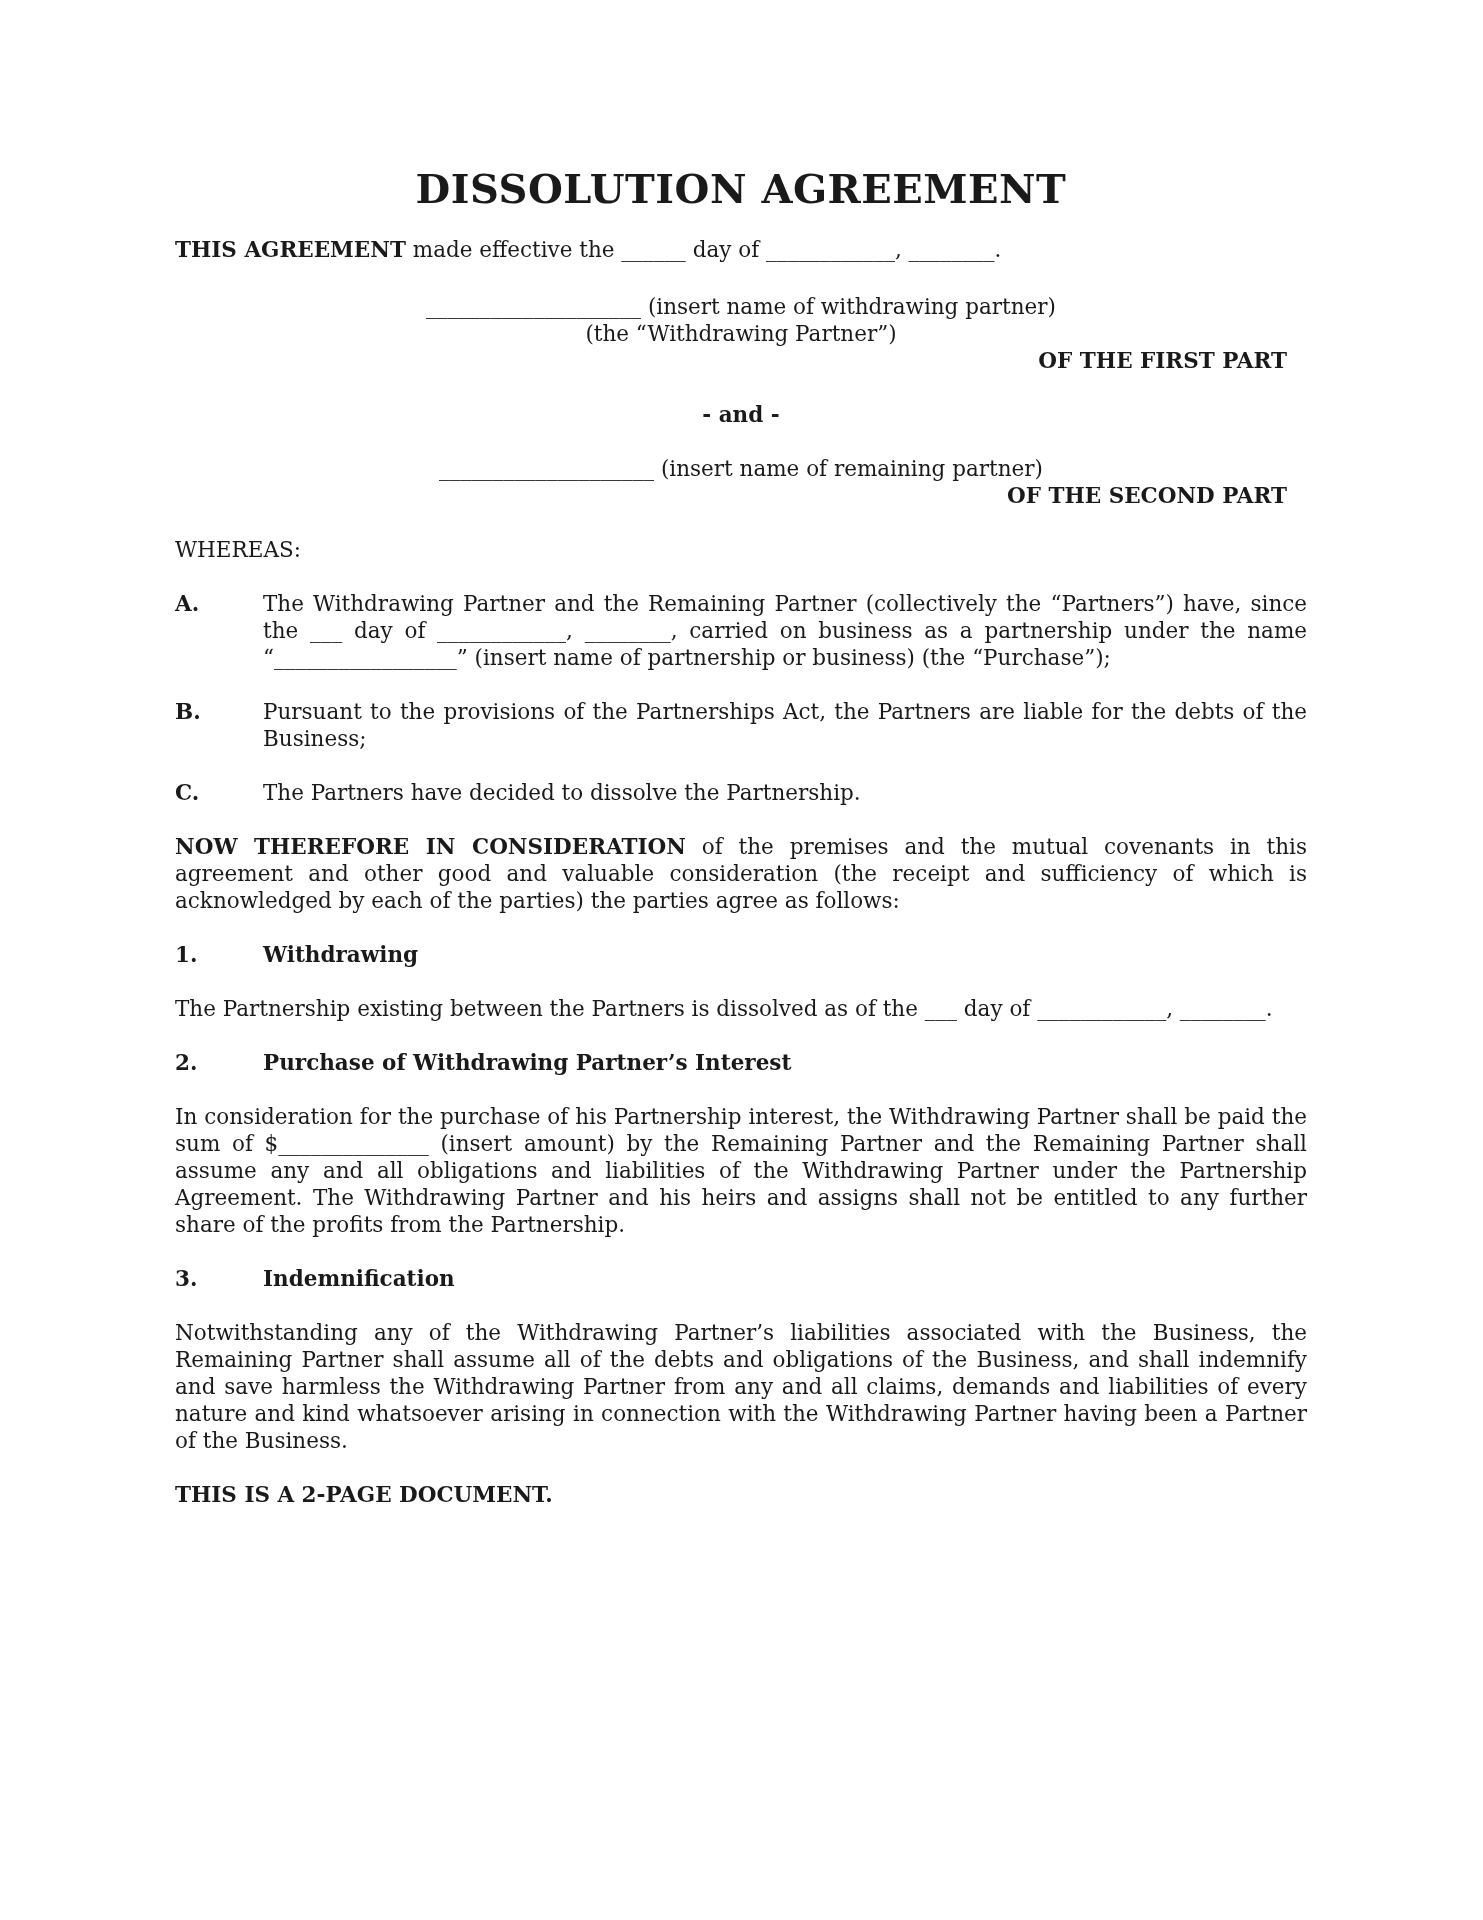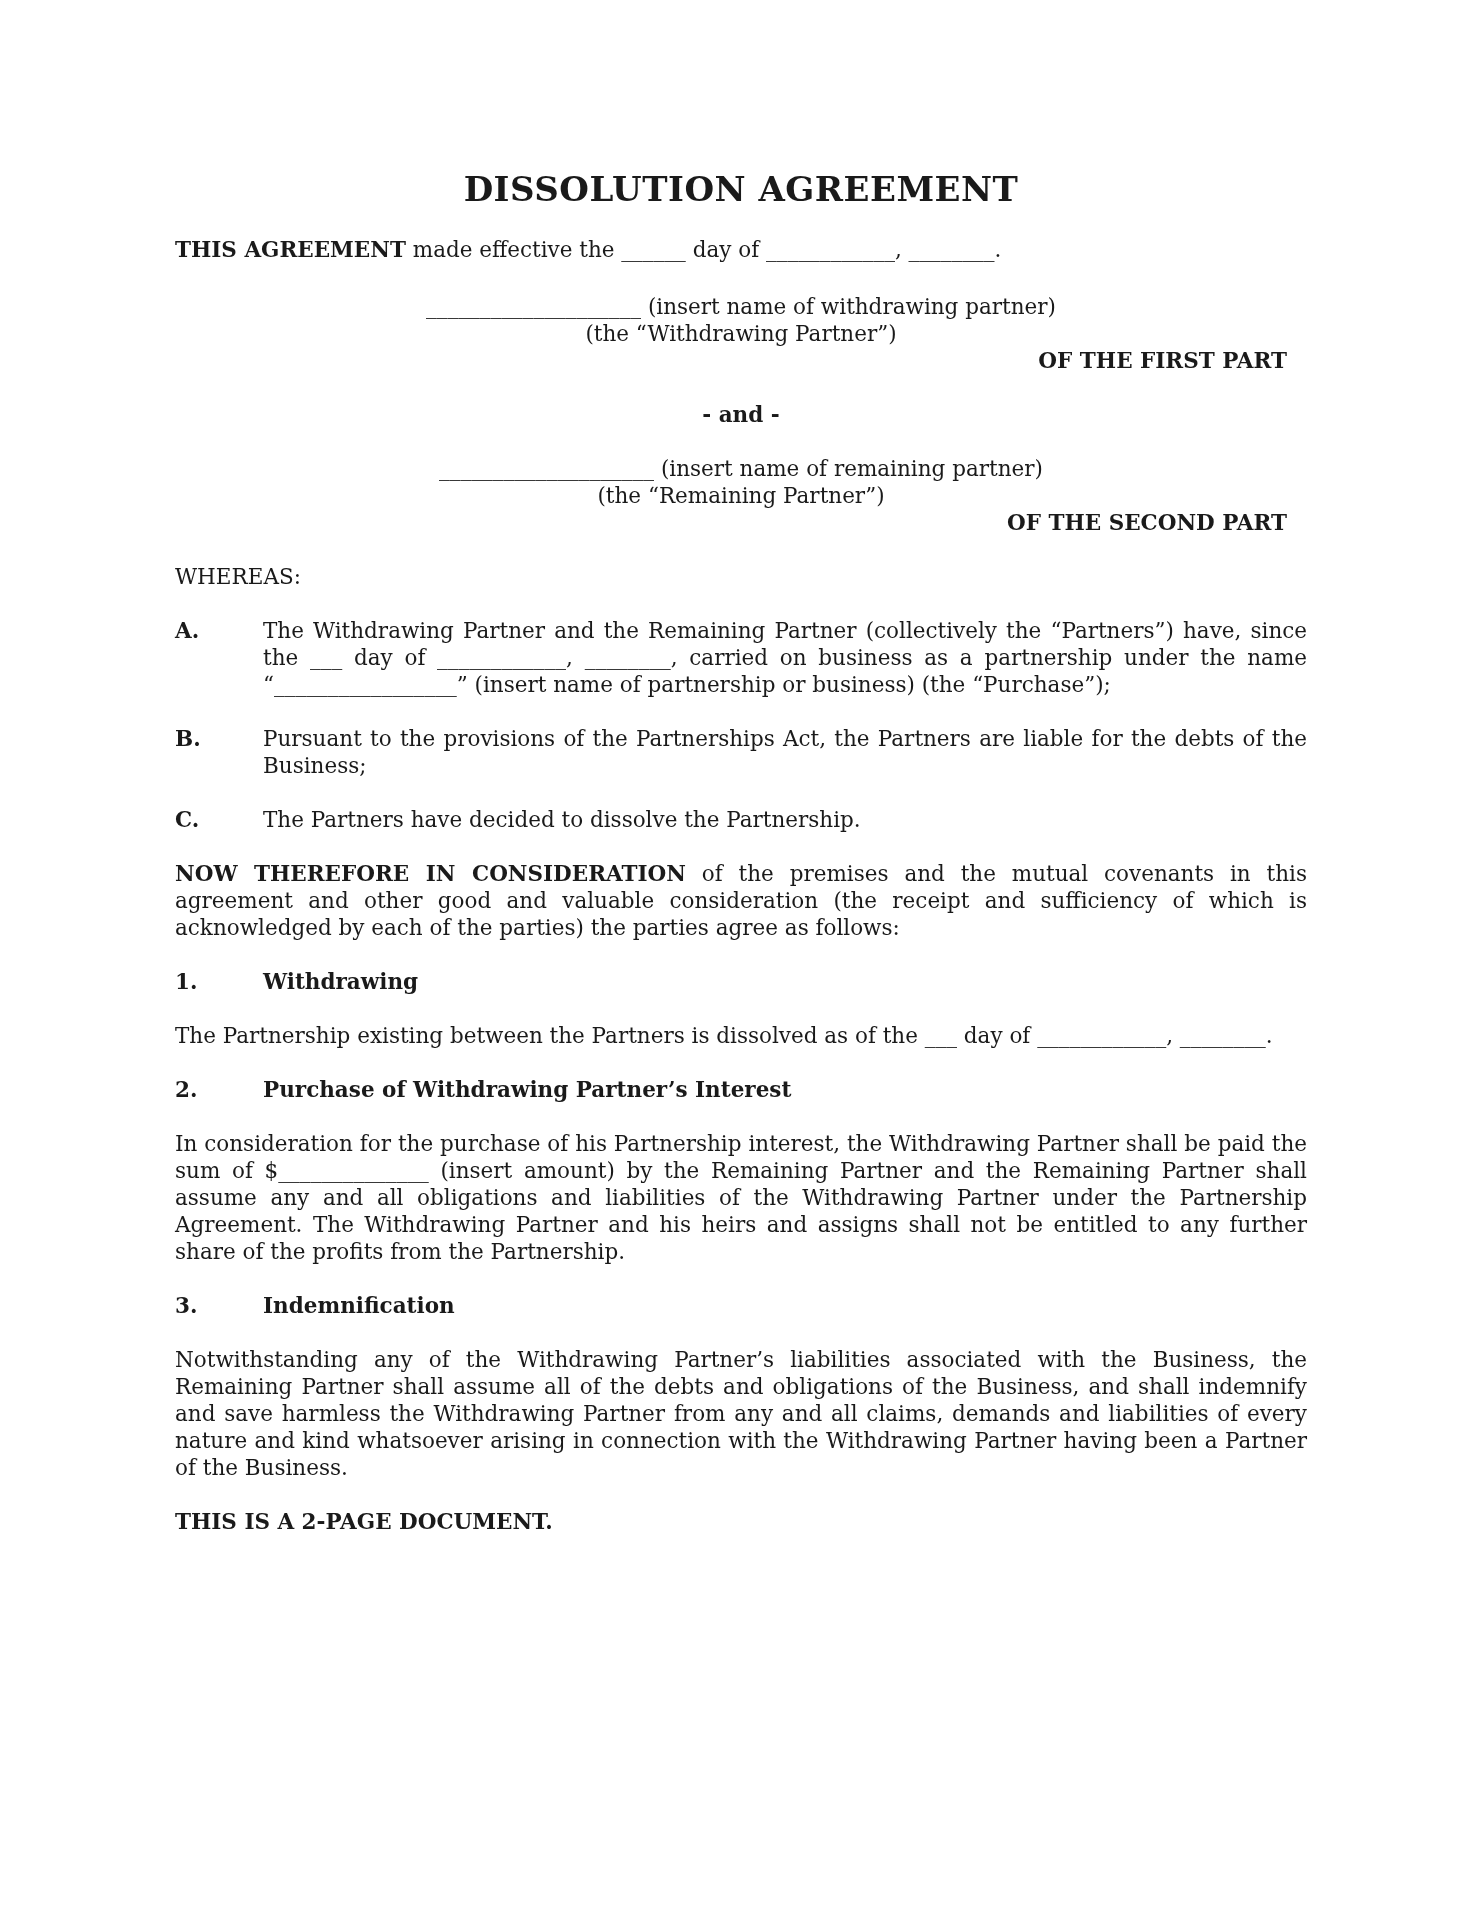--- a/index.html
+++ b/index.html
@@ -20,21 +20,21 @@
   }
   .content {
     position: absolute;
     left: 175px;
     top: 172px;
     width: 1132px;
   }
   .title {
     margin: 0 0 30px 0;
     text-align: center;
-    font-size: 34px;
+    font-size: 40px;
     line-height: 34px;
     font-weight: bold;
     letter-spacing: 0.5px;
   }
   p, .para {
     margin: 0 0 27px 0;
   }
   .justify { text-align: justify; }
   .bold { font-weight: bold; }
   .italic { }
@@ -83,21 +83,20 @@
     <div class="party-block">
       <div class="party-line"><span>____________________ </span><span class="italic">(insert name of withdrawing partner)</span></div>
       <div class="party-line">(the “Withdrawing Partner”)</div>
     </div>
     <p class="part-label">OF THE FIRST PART</p>
 
     <p class="separator">- and -</p>
 
     <div class="party-block">
       <div class="party-line"><span>____________________ </span><span class="italic">(insert name of remaining partner)</span></div>
-      <div class="party-line">(the “Remaining Partner”)</div>
     </div>
     <p class="part-label">OF THE SECOND PART</p>
 
     <p class="para whereas">WHEREAS:</p>
 
     <div class="para hang justify">
       <span class="marker">A.</span><span>The Withdrawing Partner and the Remaining Partner (collectively the “Partners”) have, since the ___ day of ____________, ________, carried on business as a partnership under the name “_________________” </span><span class="italic">(insert name of partnership or business)</span><span> (the “Purchase”);</span>
     </div>
 
     <div class="para hang justify">

